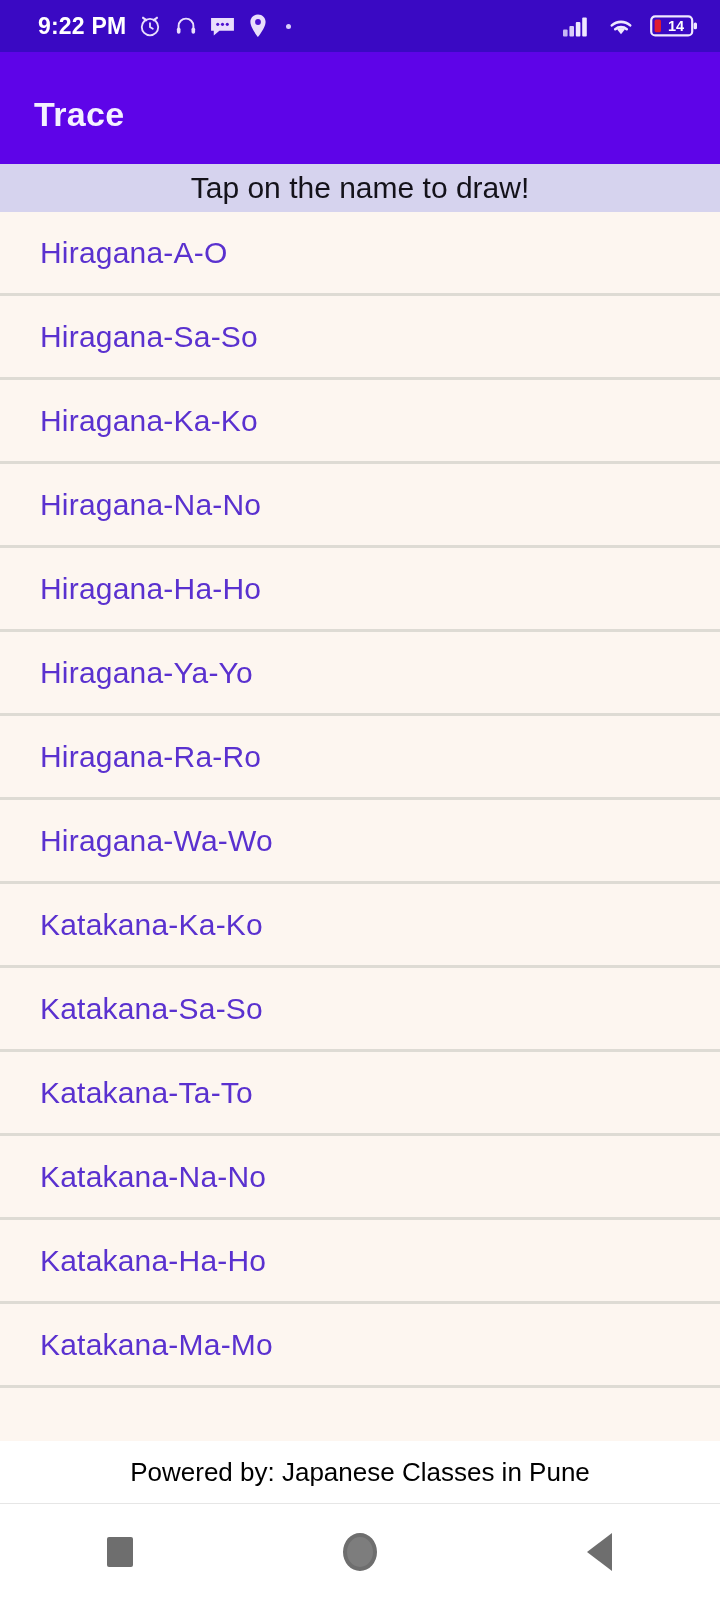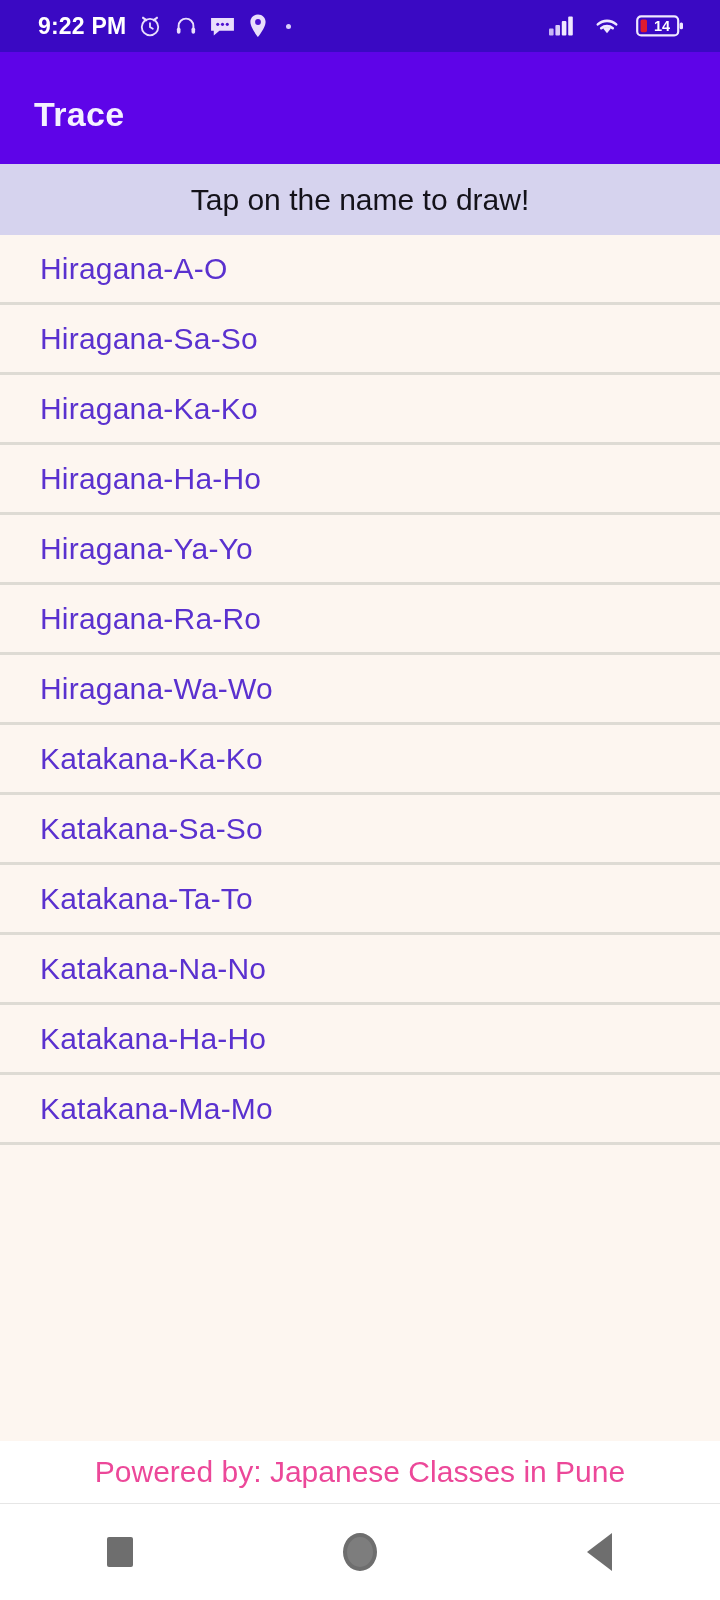--- a/index.html
+++ b/index.html
@@ -21,33 +21,33 @@
     flex-direction: column;
     overflow: hidden;
   }
 
   
   .status-bar {
     height: 52px;
     background: #3a09c3;
     display: flex;
     align-items: center;
-    padding: 0 36px 0 38px;
+    padding: 0 22px 0 38px;
     box-sizing: border-box;
     flex: 0 0 auto;
   }
   .status-left {
     display: flex;
     align-items: center;
     gap: 11px;
     flex: 1 1 auto;
   }
   .status-right {
     display: flex;
-    align-items: flex-start;
+    align-items: center;
     gap: 14px;
   }
   .clock {
     color: #ffffff;
     font-size: 23px;
     font-weight: bold;
     letter-spacing: 0.2px;
     white-space: nowrap;
   }
   .sicon {
@@ -77,21 +77,21 @@
   .app-title {
     color: #f4f0ff;
     font-size: 34px;
     font-weight: bold;
     letter-spacing: 0.3px;
     margin-top: 12px;
   }
 
   
   .hint-bar {
-    height: 71px;
+    height: 48px;
     background: #d6d3ee;
     display: flex;
     align-items: center;
     justify-content: center;
     flex: 0 0 auto;
   }
   .hint-text {
     color: #14121a;
     font-size: 30px;
     font-weight: normal;
@@ -101,21 +101,21 @@
   .list-wrap {
     position: relative;
     flex: 1 1 auto;
     background: #fdf6f0;
     overflow: hidden;
   }
   .list {
     display: block;
   }
   .list-item {
-    height: 70px;
+    height: 84px;
     border-bottom: 3px solid #dedbd4;
     background: #fdf6f0;
     display: flex;
     align-items: center;
     padding-left: 40px;
     box-sizing: border-box;
   }
   .list-item-label {
     color: #5a31cf;
     font-size: 30px;
@@ -131,22 +131,22 @@
     bottom: 0;
     height: 62px;
     background: #ffffff;
     display: flex;
     align-items: center;
     justify-content: center;
     border-bottom: 1px solid #e6e6e6;
     z-index: 5;
   }
   .footer-text {
-    color: #ec4899;
-    font-size: 30px;
+    color: #000000;
+    font-size: 26px;
     white-space: nowrap;
   }
 
   
   .nav-bar {
     height: 96px;
     background: #ffffff;
     display: flex;
     align-items: center;
     justify-content: center;
@@ -268,20 +268,23 @@
         <div class="list-item">
           <span class="list-item-label">Hiragana-A-O</span>
         </div>
         <div class="list-item">
           <span class="list-item-label">Hiragana-Sa-So</span>
         </div>
         <div class="list-item">
           <span class="list-item-label">Hiragana-Ka-Ko</span>
         </div>
         <div class="list-item">
+          <span class="list-item-label">Hiragana-Na-No</span>
+        </div>
+        <div class="list-item">
           <span class="list-item-label">Hiragana-Ha-Ho</span>
         </div>
         <div class="list-item">
           <span class="list-item-label">Hiragana-Ya-Yo</span>
         </div>
         <div class="list-item">
           <span class="list-item-label">Hiragana-Ra-Ro</span>
         </div>
         <div class="list-item">
           <span class="list-item-label">Hiragana-Wa-Wo</span>

